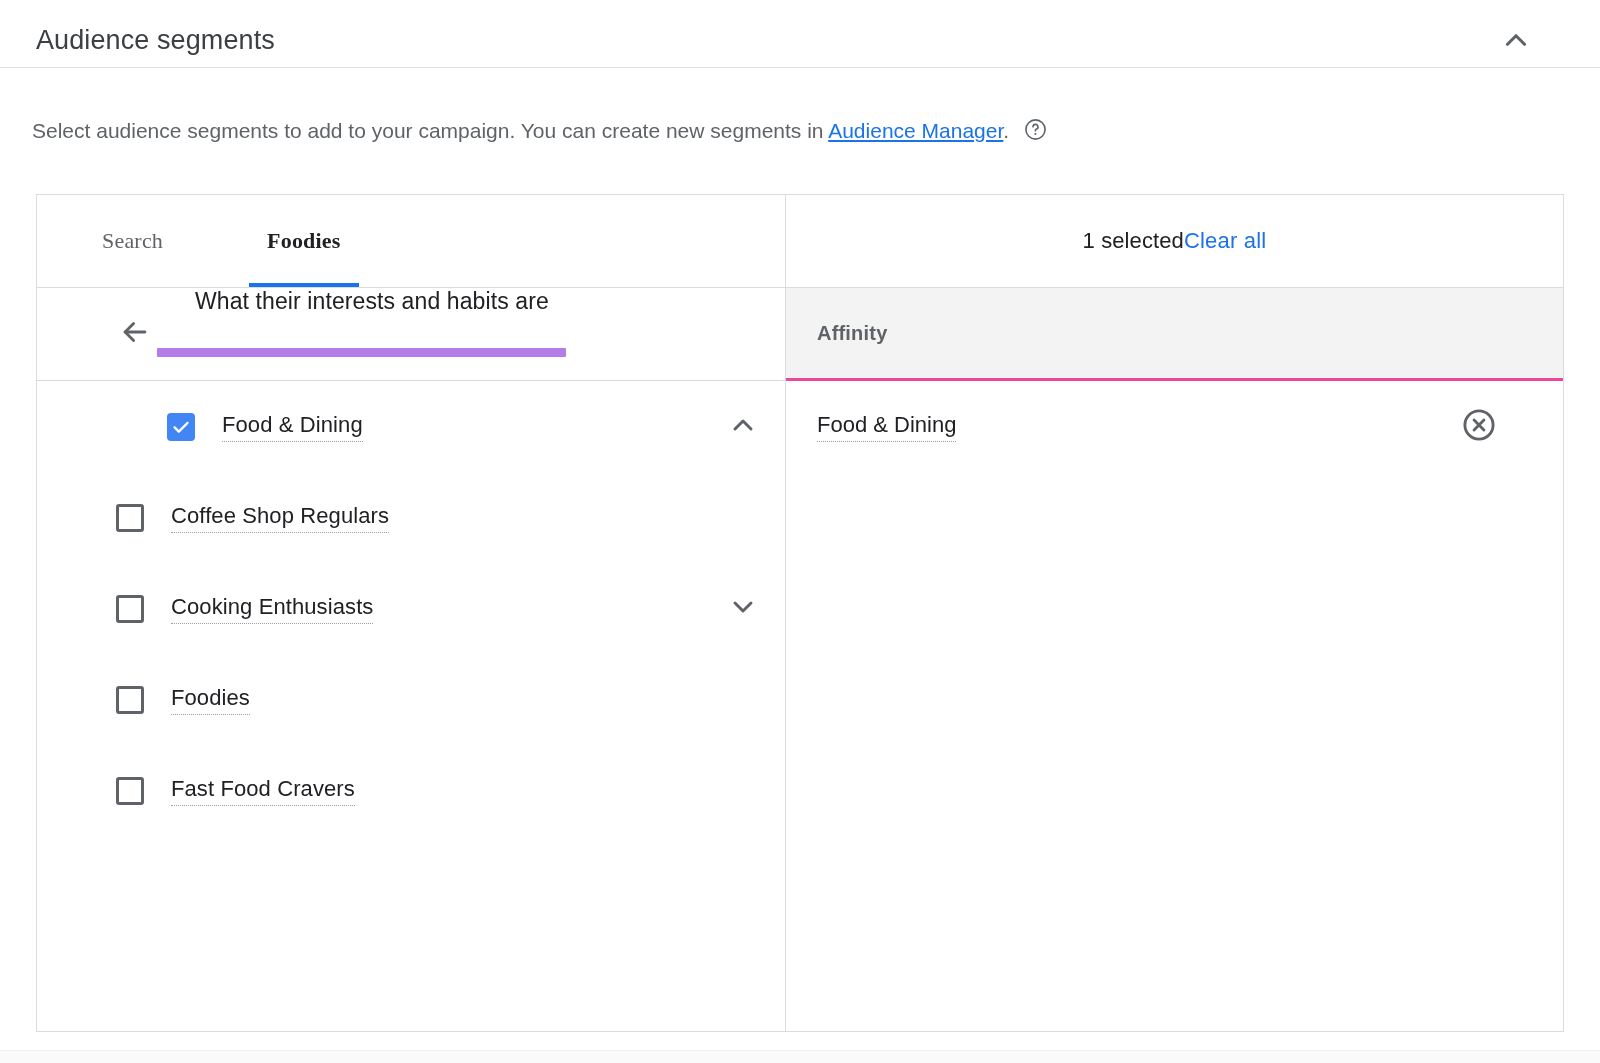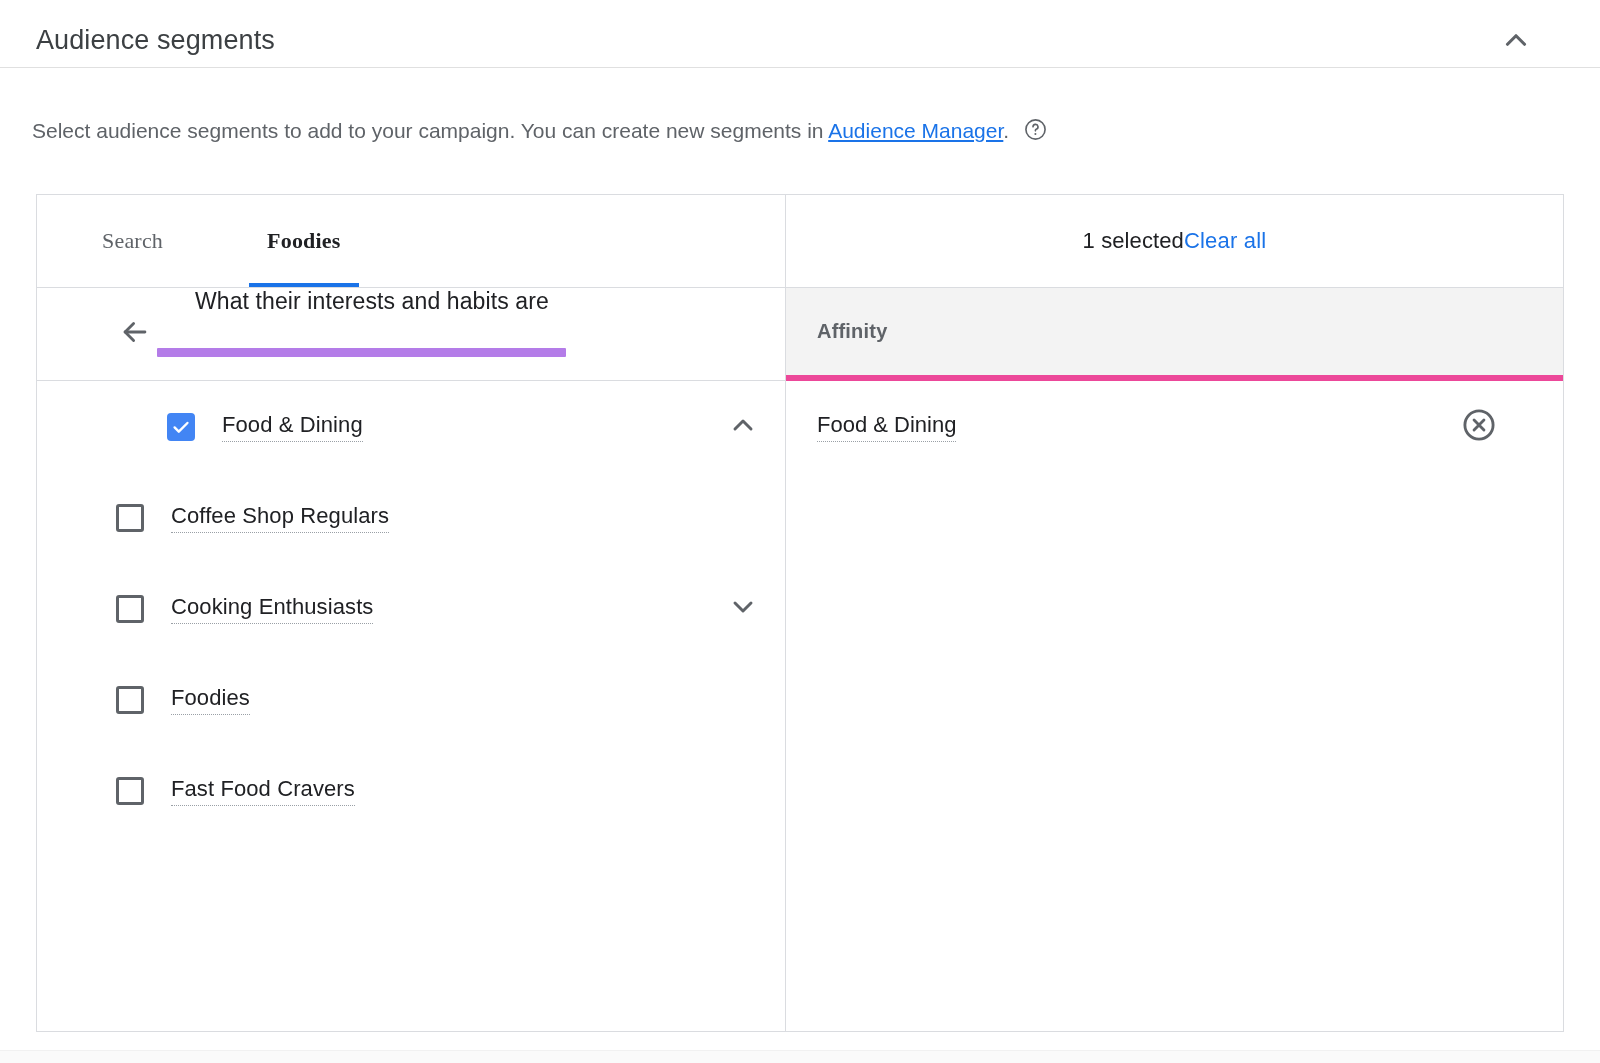--- a/index.html
+++ b/index.html
@@ -249,21 +249,21 @@
   }
   .clear-all {
     font-size: 22px;
     color: #1a73e8;
     cursor: pointer;
     letter-spacing: 0.2px;
   }
   .group-header {
     height: 93px;
     background: #f3f3f3;
-    border-bottom: 6px solid #ec4899;
+    border-bottom: 3px solid #ec4899;
     box-sizing: border-box;
     display: flex;
     align-items: center;
     padding-left: 31px;
     font-size: 20px;
     font-weight: 700;
     color: #5f6368;
     letter-spacing: 0.2px;
   }
   .sel-item {

